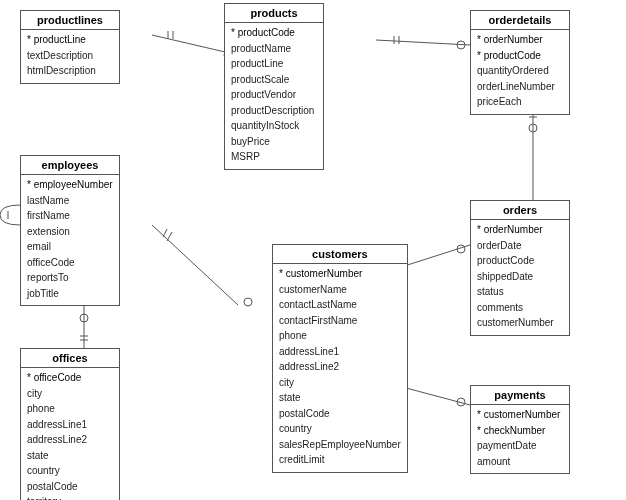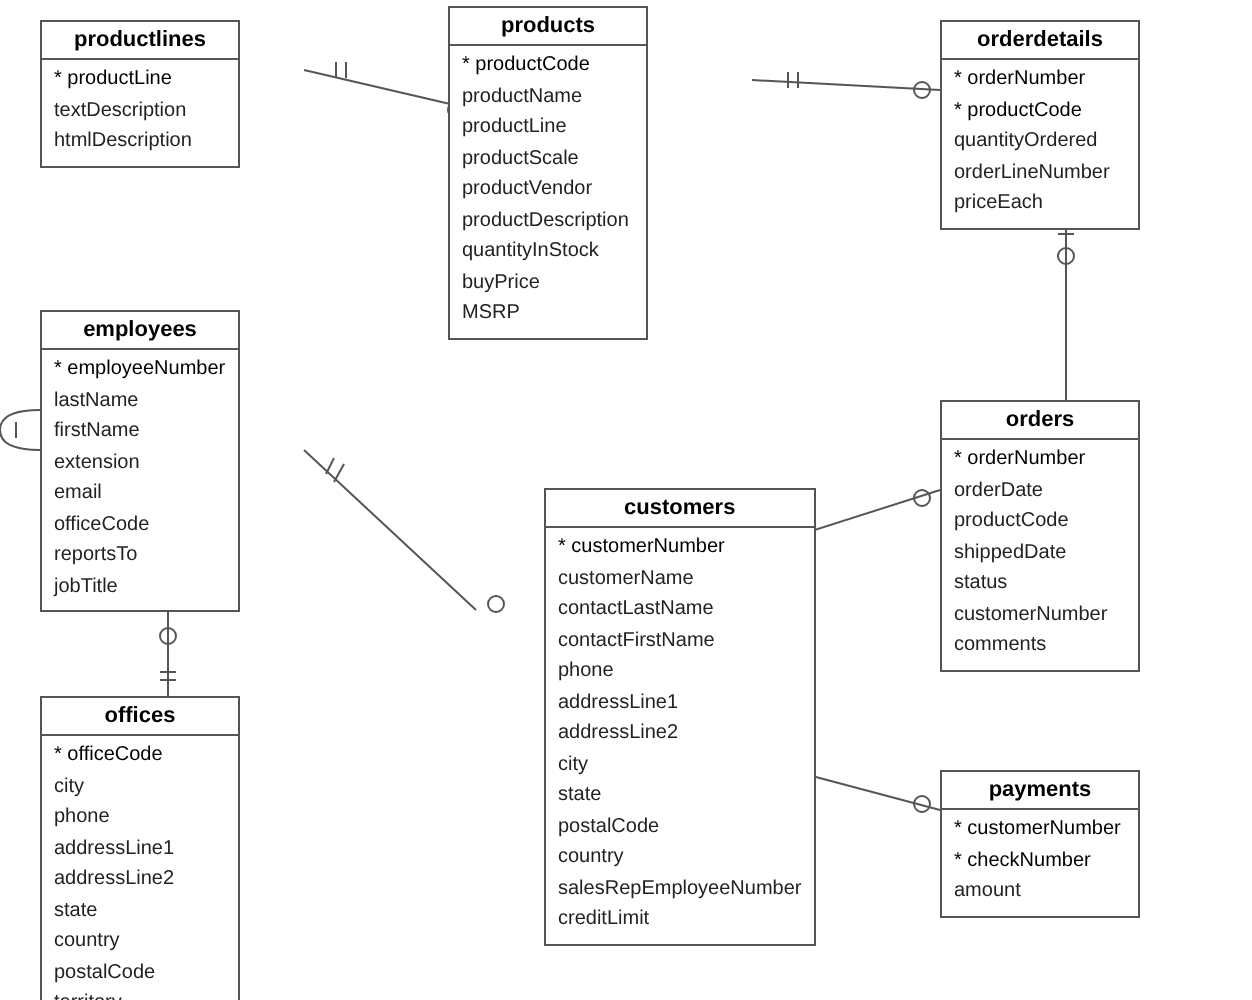--- a/index.html
+++ b/index.html
@@ -167,22 +167,22 @@
       </div>
     </div>
     <div class="entity" style="left: 470px; top: 200px;">
       <div class="entity-header">orders</div>
       <div class="entity-body">
         <div class="entity-field pk">* orderNumber</div>
         <div class="entity-field normal">orderDate</div>
         <div class="entity-field normal">productCode</div>
         <div class="entity-field normal">shippedDate</div>
         <div class="entity-field normal">status</div>
+        <div class="entity-field normal">comments</div>
         <div class="entity-field normal">customerNumber</div>
-        <div class="entity-field normal">comments</div>
       </div>
     </div>
     <div class="entity" style="left: 20px; top: 348px;">
       <div class="entity-header">offices</div>
       <div class="entity-body">
         <div class="entity-field pk">* officeCode</div>
         <div class="entity-field normal">city</div>
         <div class="entity-field normal">phone</div>
         <div class="entity-field normal">addressLine1</div>
         <div class="entity-field normal">addressLine2</div>
@@ -190,16 +190,17 @@
         <div class="entity-field normal">country</div>
         <div class="entity-field normal">postalCode</div>
         <div class="entity-field normal">territory</div>
       </div>
     </div>
     <div class="entity" style="left: 470px; top: 385px;">
       <div class="entity-header">payments</div>
       <div class="entity-body">
         <div class="entity-field pk">* customerNumber</div>
         <div class="entity-field pk">* checkNumber</div>
+        <div class="entity-field normal">paymentDate</div>
         <div class="entity-field normal">amount</div>
       </div>
     </div>
   </div>
 
 </body></html>

